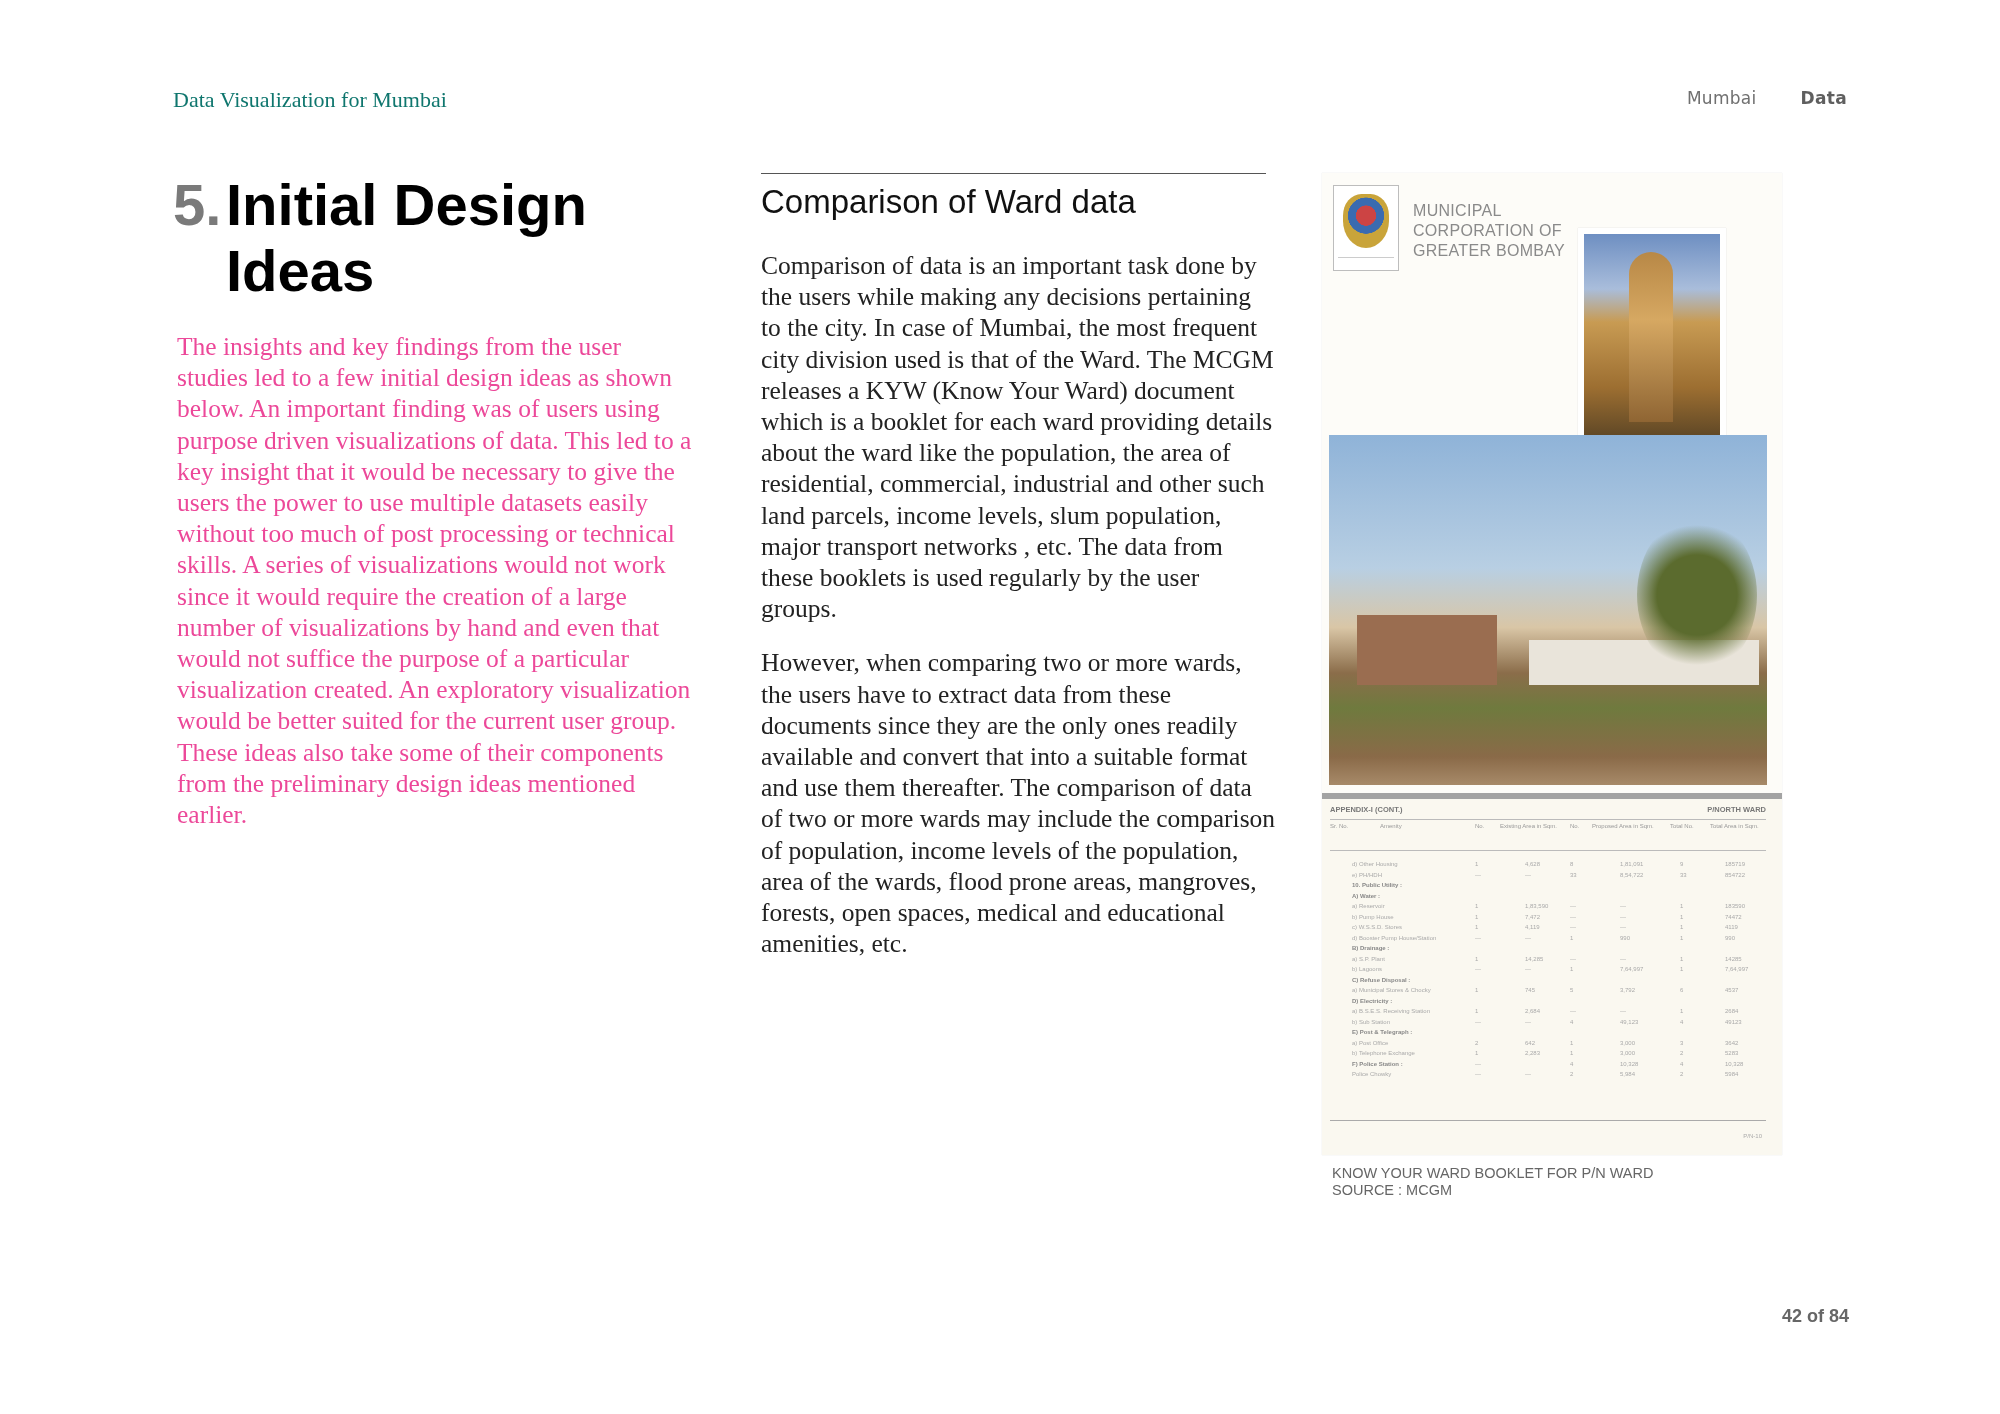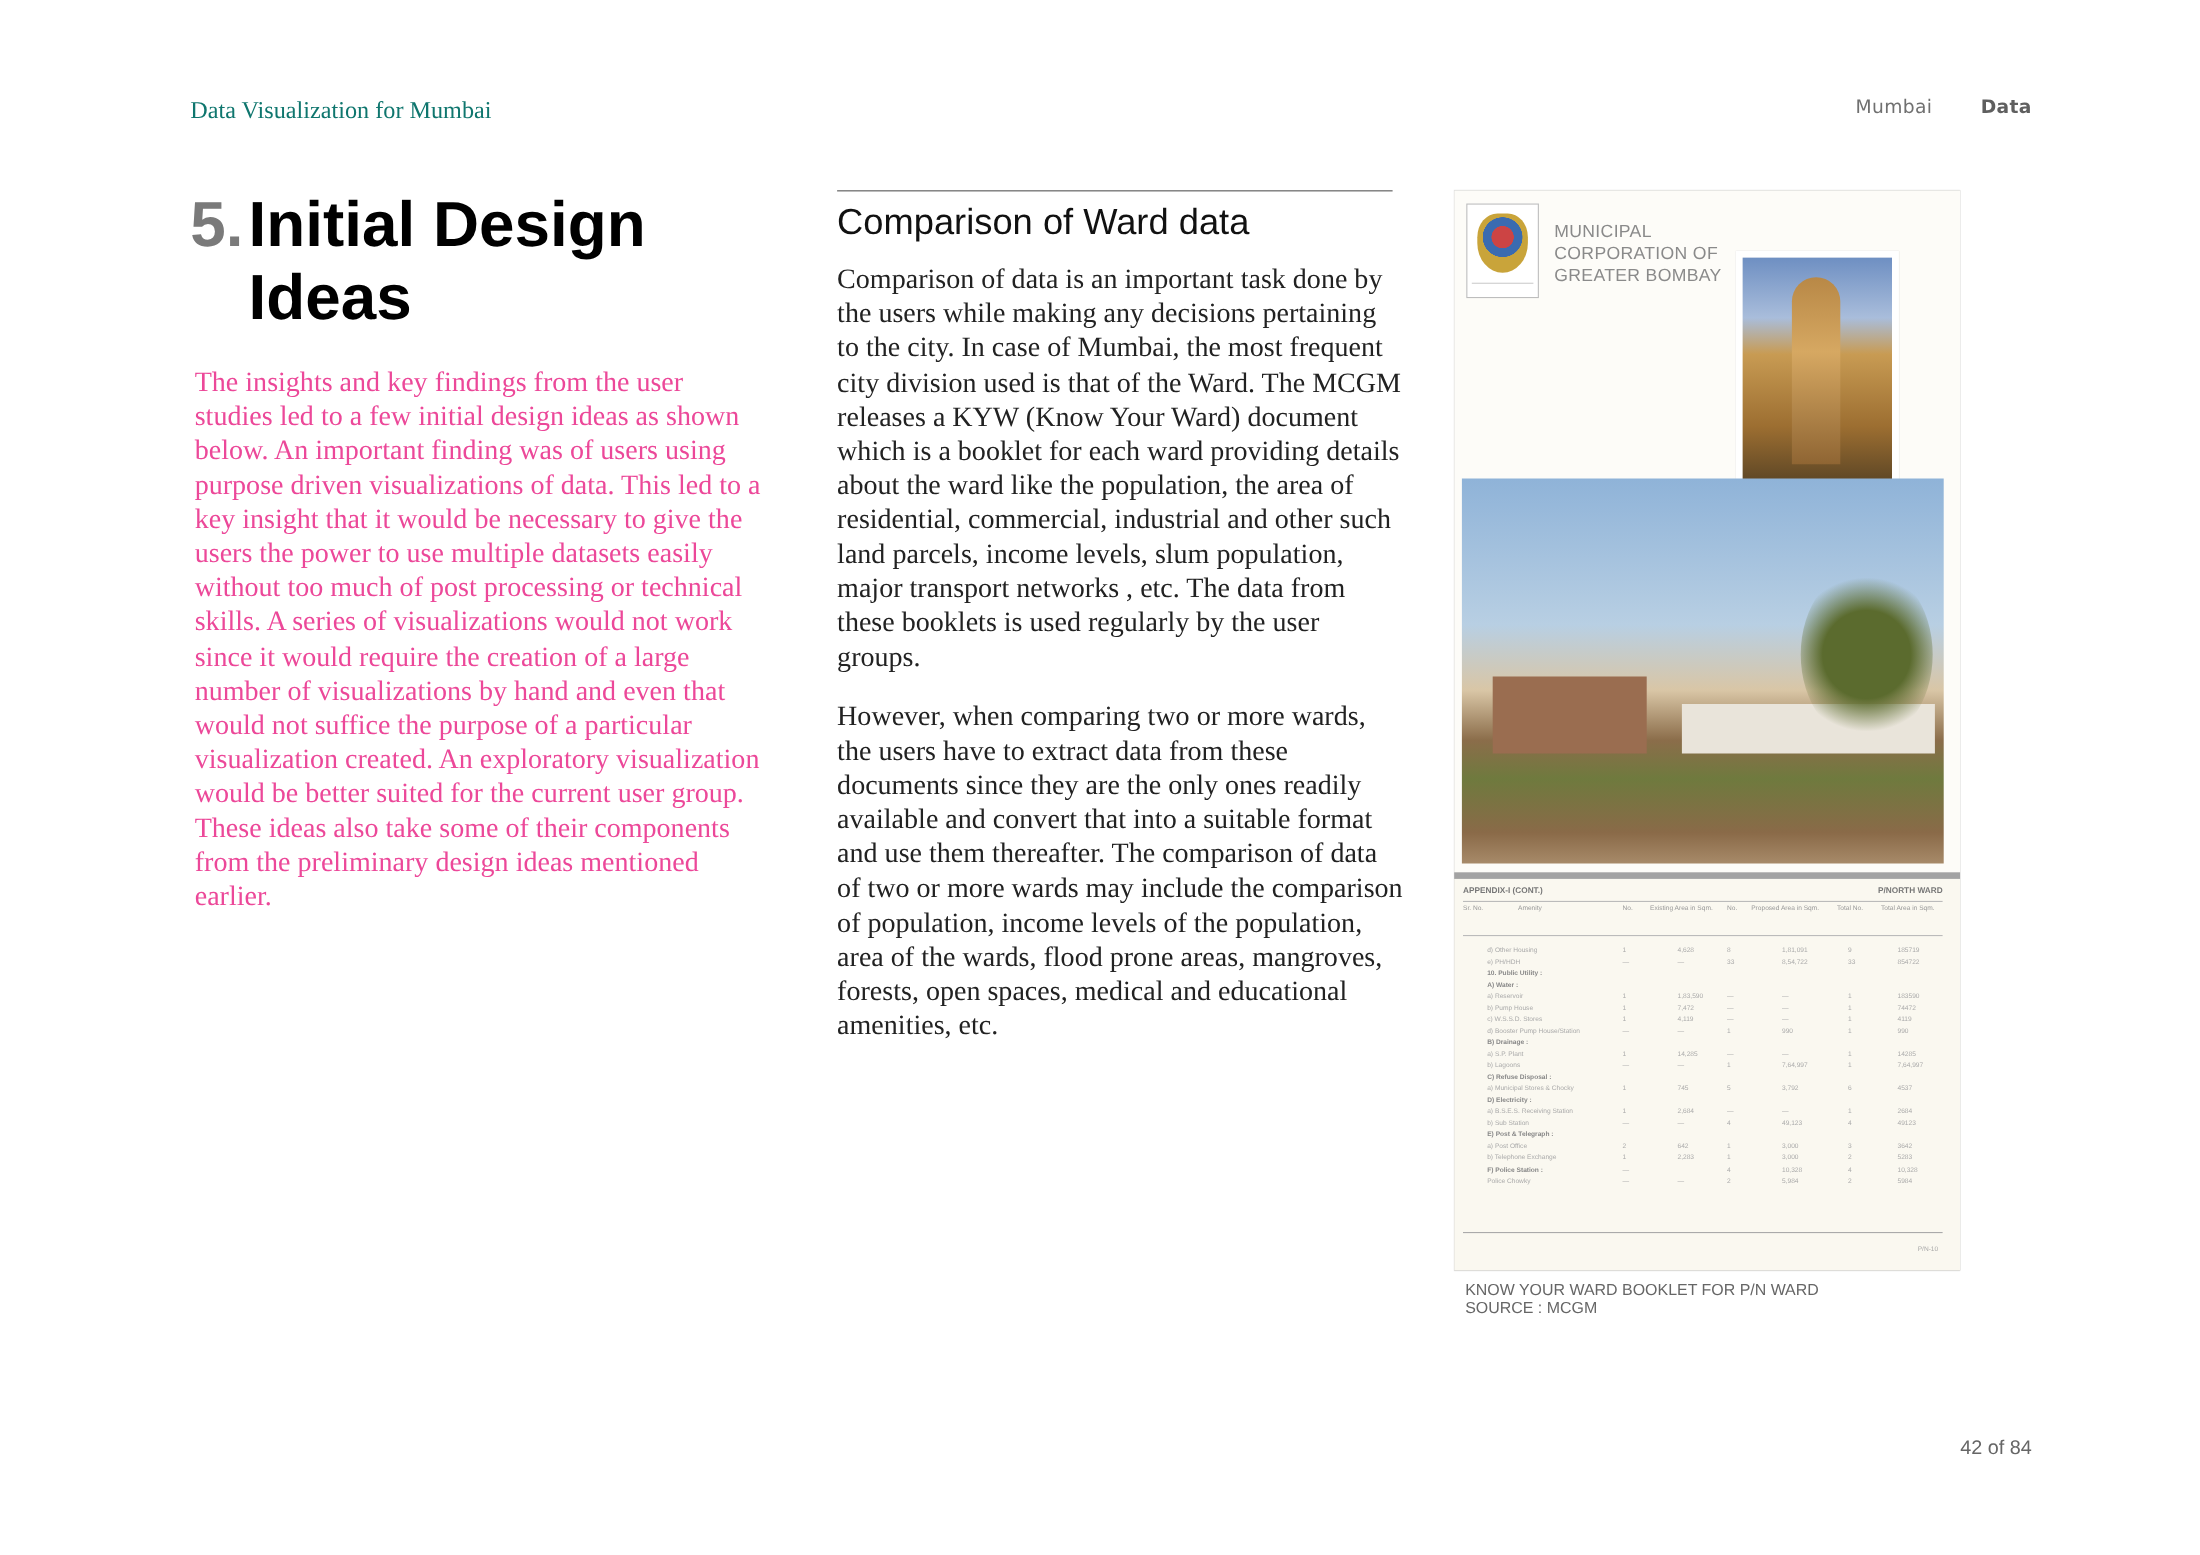--- a/index.html
+++ b/index.html
@@ -10,21 +10,21 @@
 
   .title { position:absolute; left:173px; top:172px; width:520px; font-family:"Liberation Sans", sans-serif; font-weight:bold; font-size:58px; line-height:66px; color:#000; }
   .title .num { color:#7a7a7a; position:absolute; left:0; top:0; }
   .title .txt { display:block; padding-left:53px; }
 
   .body-left { position:absolute; left:173px; top:327px; width:520px; font-family:Liberation Serif, serif; font-size:25.5px; line-height:31.2px; color:#ec4899; margin:4px; }
 
   .col2-rule { position:absolute; left:761px; top:173px; width:505px; height:1px; background:#555; }
   .col2-head { position:absolute; left:761px; top:183px; font-family:"Liberation Sans", sans-serif; font-size:33px; color:#111; }
   .col2 { position:absolute; left:761px; top:234px; width:515px; font-family:"Liberation Serif", serif; font-size:25.5px; line-height:31.2px; color:#222; }
-  .col2 p { margin:4px 0 23px 0; }
+  .col2 p { margin:16px 0 23px 0; }
 
   .booklet { position:absolute; left:1322px; top:173px; width:460px; height:982px; background:#a3a3a3; box-shadow:0 0 1px #ddd; }
   .cover { position:absolute; left:0; top:0; width:460px; height:620px; background:#fdfcf8; }
   .crest { position:absolute; left:11px; top:12px; width:64px; height:84px; border:1px solid #bdbdbd; background:#fff; }
   .crest .shield { position:absolute; left:9px; top:8px; width:46px; height:54px; border-radius:40% 40% 50% 50%; background:radial-gradient(circle at 50% 40%, #c44 0 25%, #3a6bb0 26% 45%, #c9a43a 46% 100%); }
   .crest .motto { position:absolute; left:4px; bottom:4px; right:4px; height:8px; border-top:1px solid #ccc; font-size:5px; color:#999; text-align:center; }
   .mcgm { position:absolute; left:91px; top:28px; font-family:"Liberation Sans", sans-serif; font-size:16px; line-height:20px; color:#8a8a8a; letter-spacing:0.3px; }
   .kyw { position:absolute; left:9px; top:133px; font-family:"DejaVu Sans", sans-serif; font-weight:bold; font-size:25px; line-height:32px; color:#6b6b6b; letter-spacing:-0.3px; }
   .kyw .ward-line .small { font-size:19px; letter-spacing:0.3px; }
   .kyw .ward-line .big { font-size:28px; }
@@ -48,21 +48,21 @@
   .tp-row .c1 { left:145px; }
   .tp-row .c2 { left:195px; }
   .tp-row .c3 { left:240px; }
   .tp-row .c4 { left:290px; }
   .tp-row .c5 { left:350px; }
   .tp-row .c6 { left:395px; }
   .tp-footer-rule { position:absolute; left:8px; right:16px; bottom:34px; height:1px; background:#aaa; }
   .tp-pg { position:absolute; right:20px; bottom:16px; font-size:6px; color:#aaa; }
 
   .caption { position:absolute; left:1332px; top:1165px; font-family:"Liberation Sans", sans-serif; font-size:14.5px; line-height:17px; color:#666; }
-  .page-num { position:absolute; left:1782px; top:1306px; font-family:"Liberation Sans", sans-serif; font-size:18px; color:#666; }
+  .page-num { position:absolute; left:1782px; top:1306px; font-family:"Liberation Sans", sans-serif; font-size:18px; color:#666;font-weight:bold; }
 </style>
 </head>
 <body>
 
 <div class="hdr-left">Data Visualization for Mumbai</div>
 <div class="hdr-right"><span>Mumbai</span><b>Data</b></div>
 
 <h1 class="title" style="margin:0;">
   <span class="num">5.</span>
   <span class="txt">Initial Design Ideas</span>

